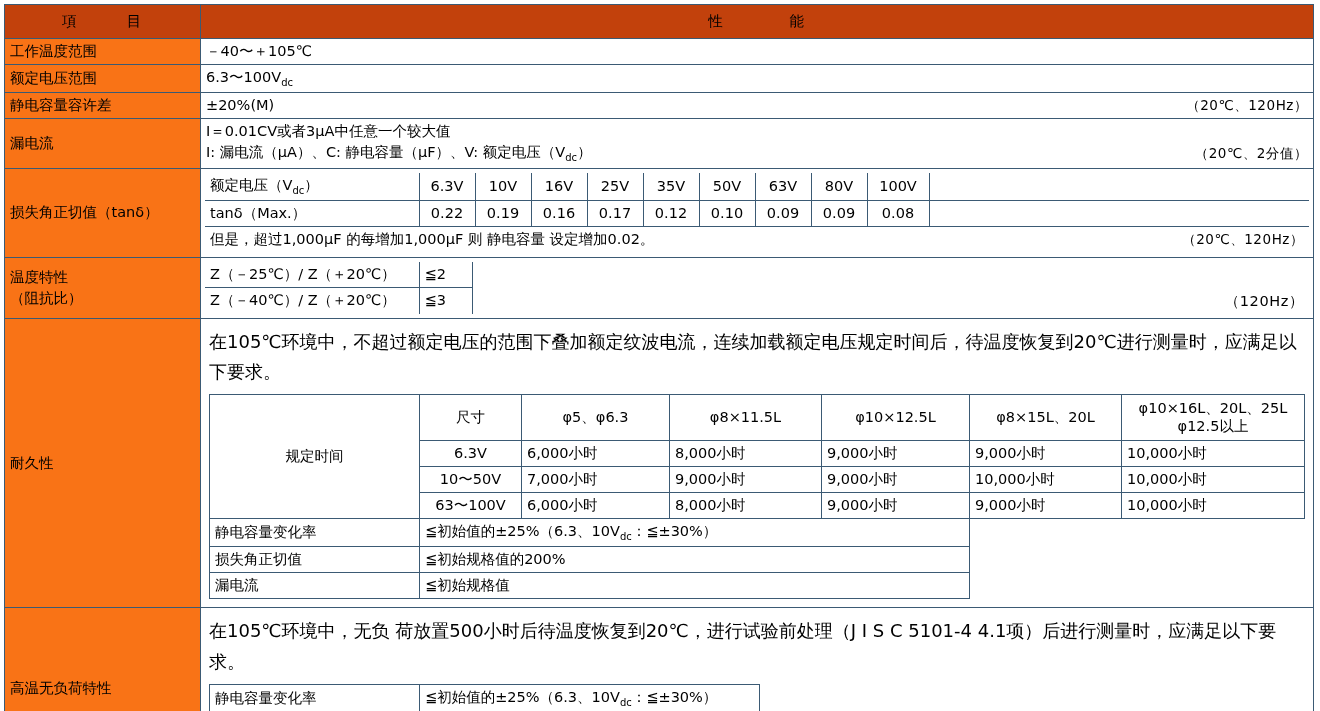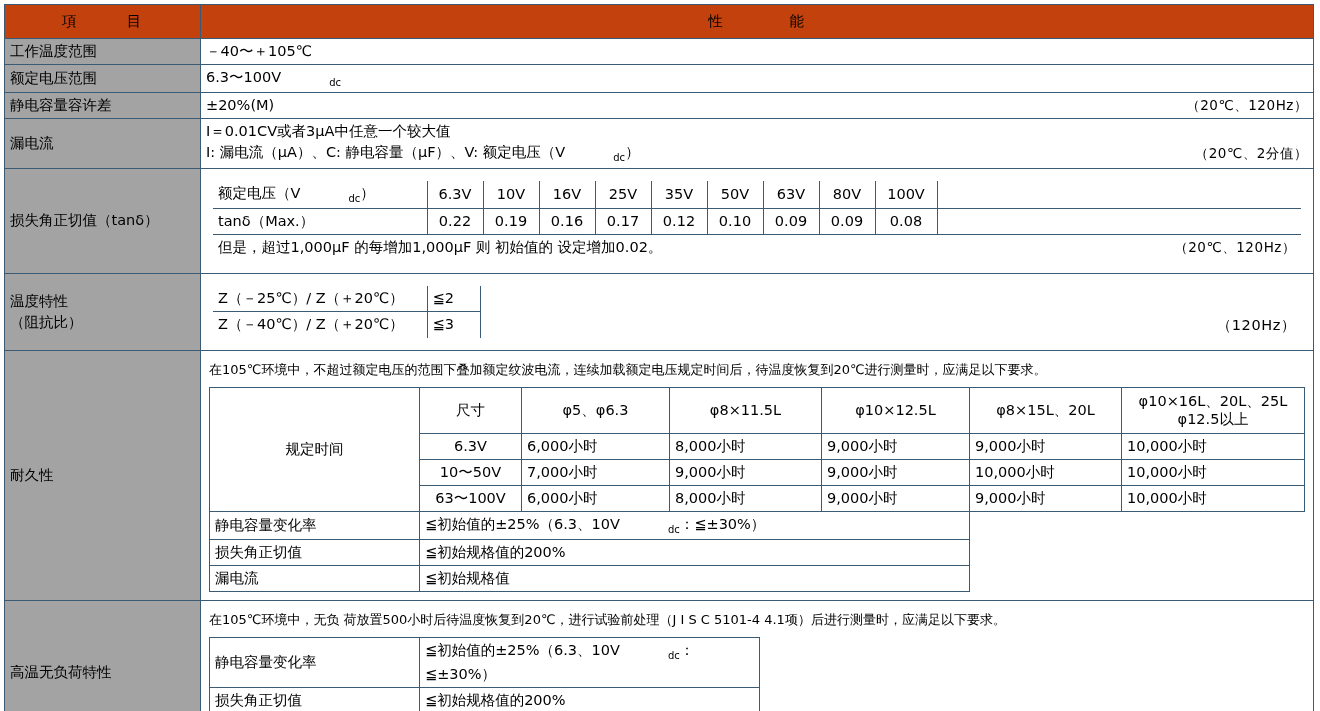--- a/index.html
+++ b/index.html
@@ -33,54 +33,53 @@
     line-height: 1.45;
   }
   .hdr {
     background: #c2410c;
     text-align: center;
     font-size: 15px;
     height: 34px;
     letter-spacing: 0.12em;
   }
   .lbl {
-    background: #a3a3a3;
+    background: #f97316;
     width: 196px;
     vertical-align: top;
     padding-top: 4px;
     white-space: nowrap;
   }
   .lbl.mid { vertical-align: middle; }
   .val { vertical-align: middle; }
   .row-h { height: 26px; }
   .center { text-align: center; }
   .sub {
     font-size: 10px;
     vertical-align: sub;
-    margin-left: 48px;
   }
   .inner {
     border-collapse: collapse;
     width: 100%;
     table-layout: fixed;
   }
   .inner td {
     border: 1px solid #3b5a74;
     padding: 2px 6px;
     font-size: 14.5px;
     height: 26px;
   }
-  .noborder-wrap { padding: 12px !important; border: 1px solid #3b5a74; }
+  .noborder-wrap { padding: 4px !important; border: 1px solid #3b5a74; }
   .flexrow { display: flex; align-items: center; }
   .flexrow .grow { flex: 1 1 auto; }
   .note { font-size: 13.5px; letter-spacing: 0.04em; }
   .text-block {
     padding: 8px 8px 6px 8px;
     line-height: 1.7;
-    font-size: 13px;
+    font-size: 18px;
   }
   .tight td { height: 25px; }
 </style>
 </head>
 <body>
 
 <div class="sheet">
 <table class="spec">
   <colgroup>
     <col style="width:196px">
@@ -166,21 +165,21 @@
           <td class="center">0.12</td>
           <td class="center">0.10</td>
           <td class="center">0.09</td>
           <td class="center">0.09</td>
           <td class="center">0.08</td>
           <td style="border-right:none;"></td>
         </tr>
         <tr>
           <td colspan="11" style="border-left:none;border-right:none;border-bottom:none;">
             <div class="flexrow">
-              <span class="grow">但是，超过1,000μF 的每增加1,000μF 则 初始值的 设定增加0.02。</span>
+              <span class="grow">但是，超过1,000μF 的每增加1,000μF 则 静电容量 设定增加0.02。</span>
               <span class="note">（20℃、120Hz）</span>
             </div>
           </td>
         </tr>
       </tbody>
             </table>
     </td>
   </tr>
 
   <tr>

